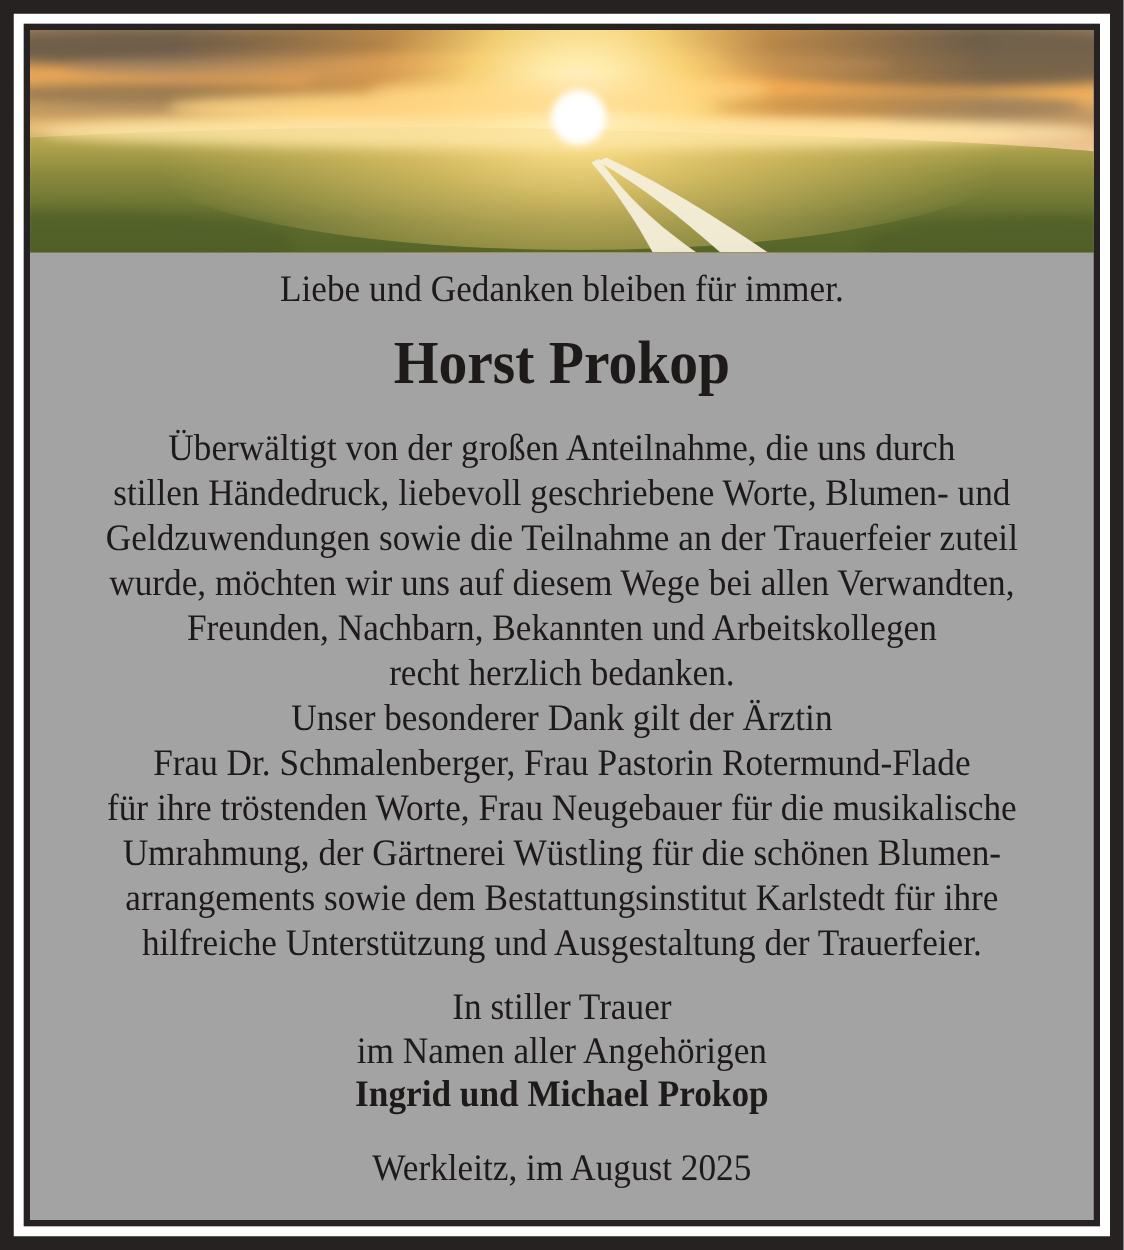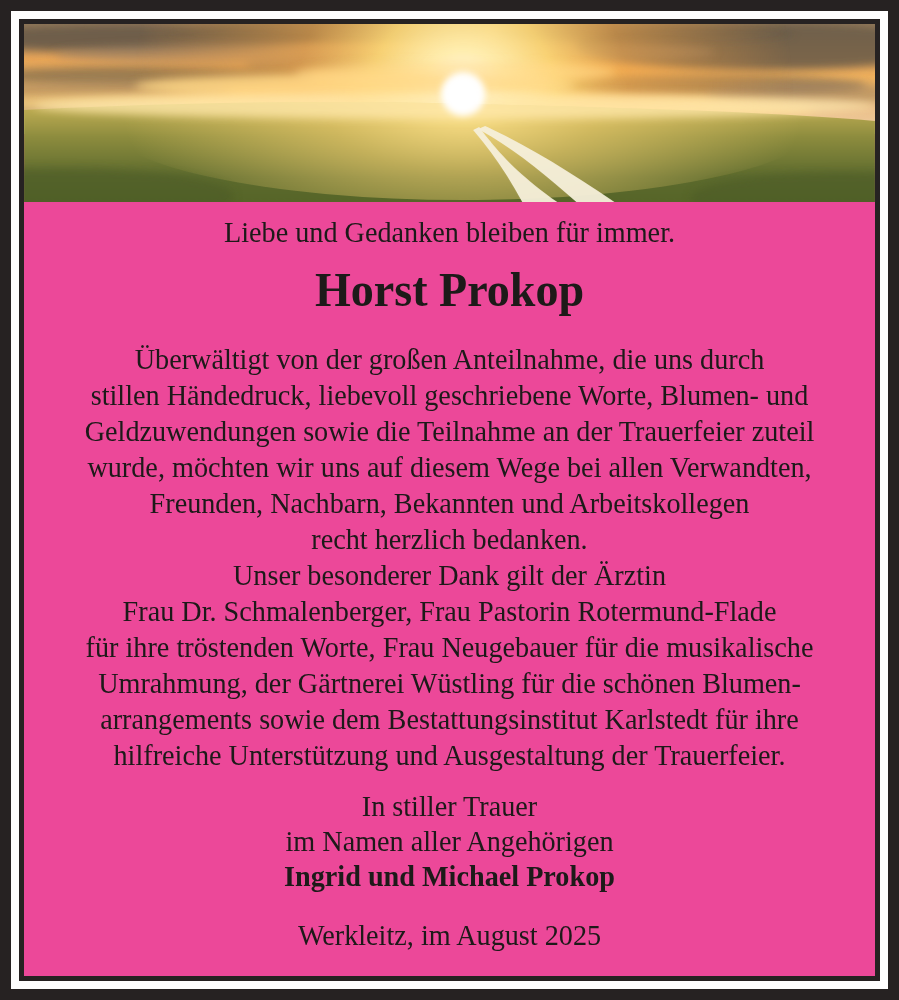--- a/index.html
+++ b/index.html
@@ -4,21 +4,21 @@
 <style>
   html, body { margin: 0; padding: 0; background: #ffffff; }
   body { width: 899px; height: 1000px; position: relative; overflow: hidden;
          font-family: "Liberation Serif", "DejaVu Serif", serif; color: #1d1a19; }
 
   .sheet { position: absolute; inset: 0; width: 899px; height: 1000px; background: #ffffff; }
 
   .outer-frame { position: absolute; inset: 0; box-sizing: border-box;
                  border: 11px solid #262222; padding: 8px; background: #ffffff; }
   .inner-frame { width: 100%; height: 100%; box-sizing: border-box;
-                 border: 5px solid #262222; background: #ec4899; overflow: hidden; }
+                 border: 5px solid #262222; background: #a3a3a3; overflow: hidden; }
 
   .photo { width: 100%; height: 178px; display: block; }
   .photo svg { display: block; width: 100%; height: 100%; }
 
   .text-col { text-align: center; transform: scaleX(0.94); transform-origin: 50% 0;
               padding-top: 13px; }
 
   .epigraph { font-size: 30px; line-height: 34px; }
   .name     { font-size: 49px; line-height: 56px; font-weight: 700; margin: 13px 0 0 0; }
   .thanks   { margin-top: 23px; font-size: 30px; line-height: 36px; }

